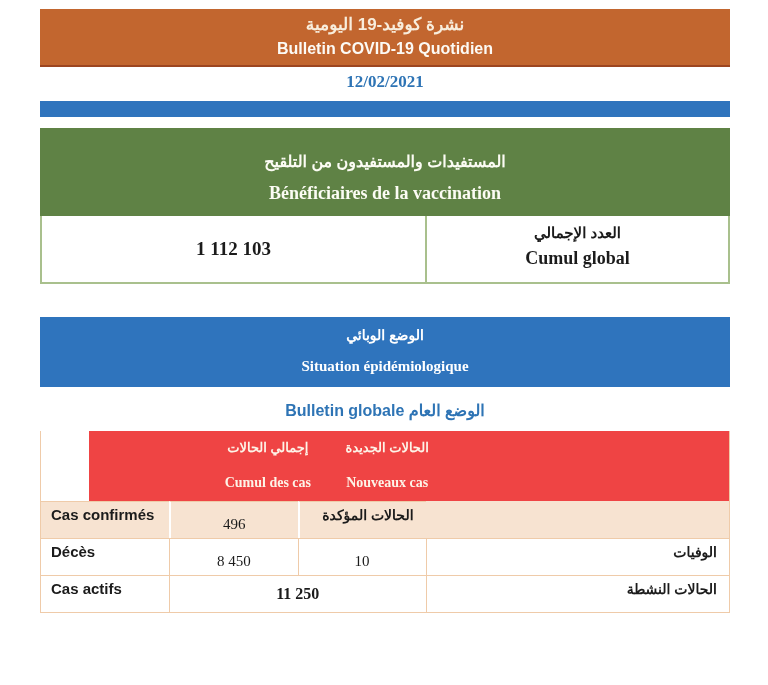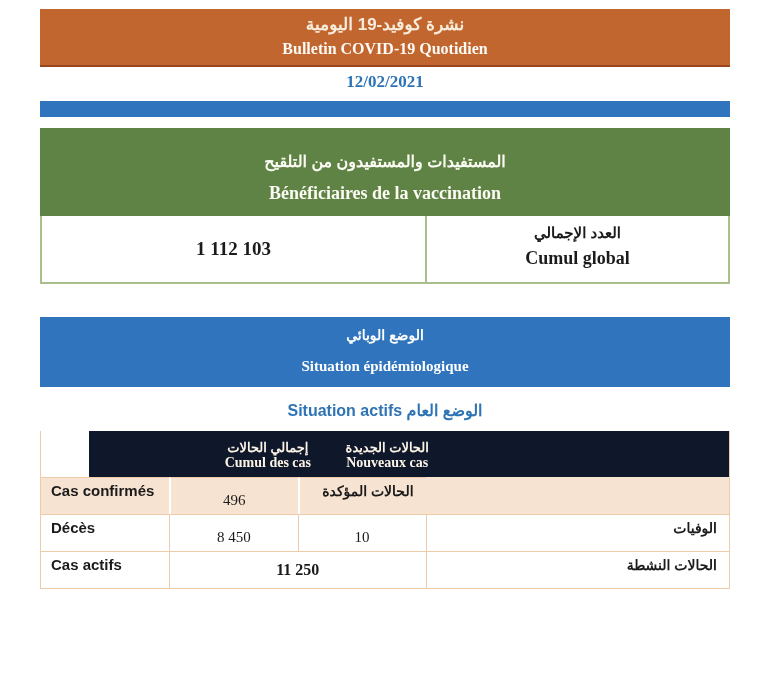--- a/index.html
+++ b/index.html
@@ -9,21 +9,21 @@
     overflow:hidden;
   }
   .content{margin:0 38px 0 40px;width:690px;}
 
   
   .banner-top{
     margin-top:9px;background:#C2662F;border-bottom:2px solid #9C4520;
     text-align:center;padding:3px 0 5px;
   }
   .banner-top .ar{display:block;color:#F8EDDC;font-weight:bold;font-size:17px;line-height:25px;direction:rtl;}
-  .banner-top .fr{display:block;color:#FCFAF5;font-weight:bold;font-size:16px;line-height:23px;font-family:Liberation Serif, serif;}
+  .banner-top .fr{display:block;color:#FCFAF5;font-weight:bold;font-size:16px;line-height:23px;font-family:Liberation Sans, sans-serif;}
   .date-line{
     margin-top:2px;text-align:center;color:#2E74B5;font-weight:bold;
     font-size:17px;line-height:25px;font-family:"Liberation Serif",serif;
   }
 
   
   .banner-blue{
     background:#2F74BD;text-align:center;color:#ffffff;
     padding:7px 0 9px;
   }
@@ -52,21 +52,21 @@
   
   .subtitle{
     margin-top:11px;text-align:center;color:#2E74B5;font-weight:bold;
     font-size:16px;line-height:26px;
   }
   .subtitle .ar{direction:rtl;}
 
   
   .stat-table{margin-top:7px;border:1px solid #EFCBA9;border-top:none;}
   .sgrid{display:grid;grid-template-columns:18.6% 18.7% 18.6% auto;}
-  .sheader{background:#0f172a;color:#FDF4E8;height:46px;margin-left:48px;}
+  .sheader{background:#ef4444;color:#FDF4E8;height:70px;margin-left:48px;}
   .sheader .hcell{display:flex;flex-direction:column;justify-content:space-between;padding:9px 0 10px;text-align:center;}
   .sheader .har{font-weight:bold;font-size:13px;direction:rtl;}
   .sheader .hfr{font-weight:bold;font-size:14px;font-family:"Liberation Serif",serif;}
   .srow{height:37px;}
   .srow > div{border-top:1px solid #EFCBA9;}
   .srow > div + div{border-left:1px solid #EFCBA9;}
   .srow.shade{background:#F7E3D1;}
   .srow.shade > div + div{border-left:2px solid #ffffff;}
   .cell-label{font-weight:bold;font-size:15px;padding:4px 0 0 10px;}
   .cell-num{
@@ -109,21 +109,21 @@
       <span class="fr">Cumul global</span>
     </div>
   </div>
 
   <div class="banner-blue banner-epi">
     <span class="ar" lang="ar">الوضع الوبائي</span>
     <span class="fr">Situation épidémiologique</span>
   </div>
 
   <div class="subtitle">
-    <span>Situation actifs</span>
+    <span>Bulletin globale</span>
     <span class="ar" lang="ar">الوضع العام</span>
   </div>
 
   <div class="stat-table">
 
     <div class="sgrid sheader">
       <div class="hcell"></div>
       <div class="hcell">
         <span class="har" lang="ar">إجمالي الحالات</span>
         <span class="hfr">Cumul des cas</span>

